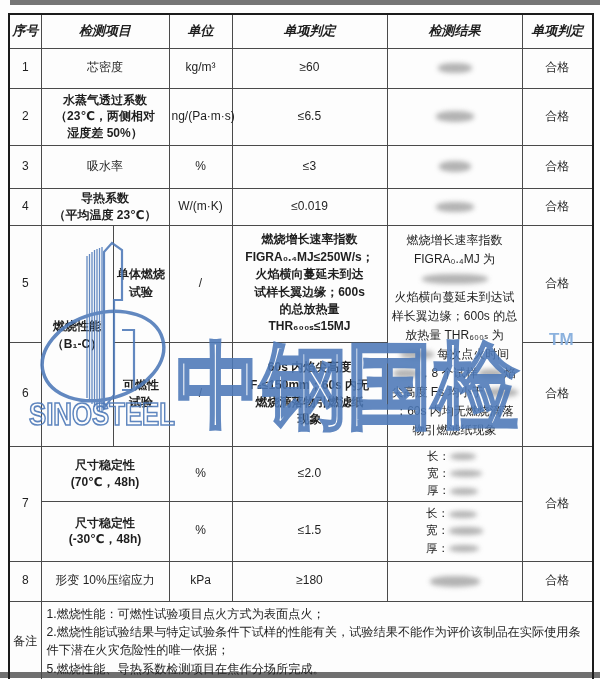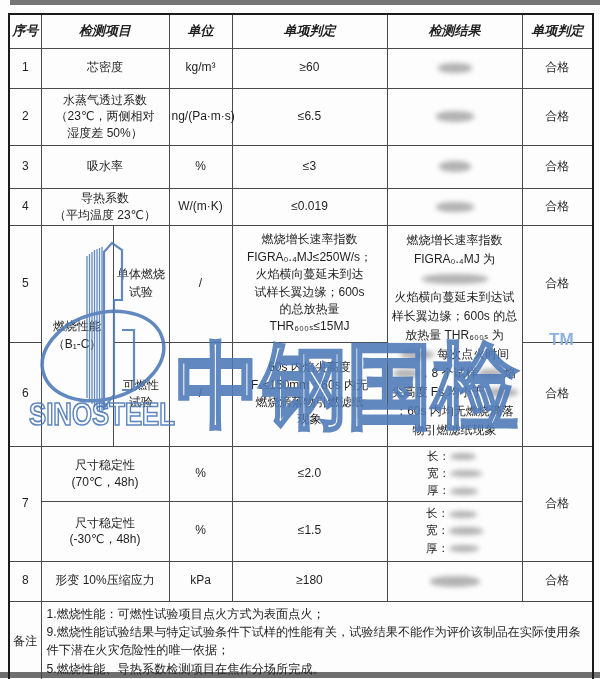--- a/index.html
+++ b/index.html
@@ -25,21 +25,21 @@
   td, th {
     border: 1px solid #4a4a4a;
     text-align: center;
     vertical-align: middle;
     font-size: 12px;
     font-weight: normal;
     padding: 1px 2px;
     line-height: 1.45;
   }
   th { font-size: 13px; font-weight: bold; font-style: italic; }
-  .pre { white-space: pre-line; }
+  .pre { white-space: pre-line; font-weight: bold; }
   .req { font-size: 12px; }
   .small-lh { line-height: 1.35; }
   .result56 { font-size: 12px; line-height: 1.58; padding: 2px 3px; }
   .remark-cell {
     text-align: left; font-size: 12.2px; line-height: 1.5;
     padding: 3px 4px 3px 5px; vertical-align: middle;
   }
   .smudge {
     display: inline-block;
     background: #9a9a9a;
@@ -193,21 +193,21 @@
     <td>kPa</td>
     <td>≥180</td>
     <td><span class="smudge" style="width:50px;height:11px"></span></td>
     <td>合格</td>
   </tr>
 
   <tr style="height:74px">
     <td>备注</td>
     <td colspan="6" class="remark-cell">
       <span>1.燃烧性能：可燃性试验项目点火方式为表面点火；</span><br>
-      <span>9.燃烧性能试验结果与特定试验条件下试样的性能有关，试验结果不能作为评价该制品在实际使用条件下潜在火灾危险性的唯一依据；</span><br>
+      <span>2.燃烧性能试验结果与特定试验条件下试样的性能有关，试验结果不能作为评价该制品在实际使用条件下潜在火灾危险性的唯一依据；</span><br>
       <span>5.燃烧性能、导热系数检测项目在焦作分场所完成。</span>
     </td>
   </tr>
 </tbody>
   </table>
 
 <svg class="watermark" viewBox="0 0 600 679">
   <g stroke="#4d79b8" fill="none" opacity="0.88">
 
     <ellipse cx="103" cy="356" rx="62" ry="43" stroke-width="3.5" transform="rotate(-16 103 356)"></ellipse>

